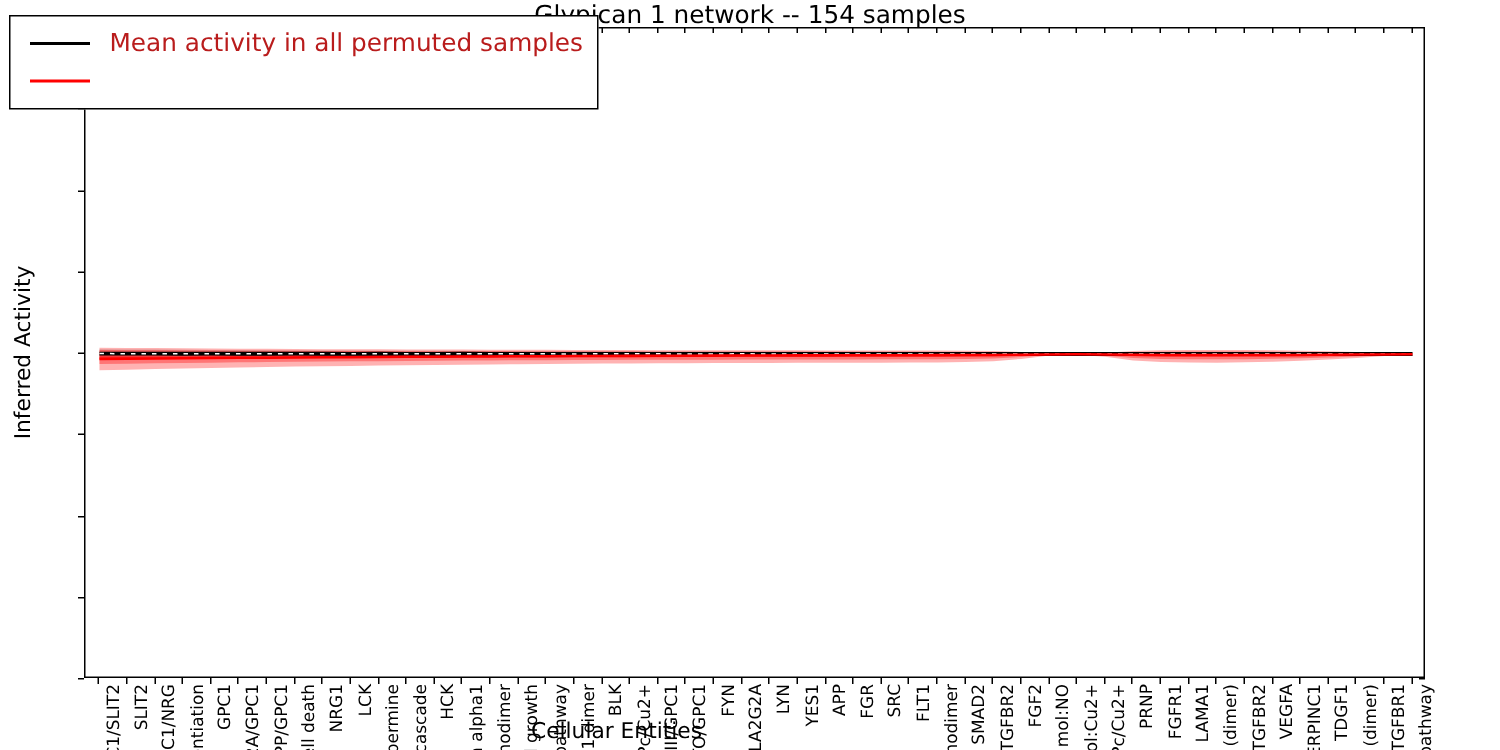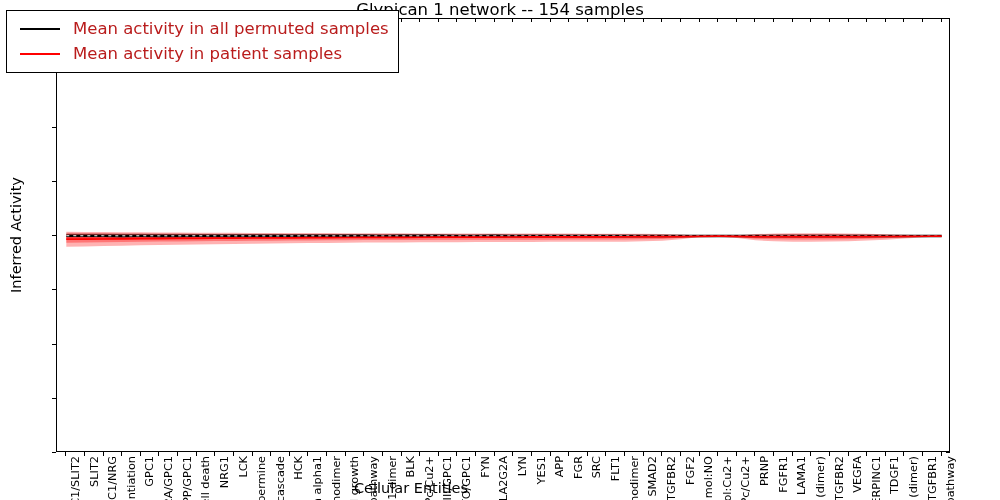--- a/index.html
+++ b/index.html
@@ -243,17 +243,16 @@
     </div>
   <div id="xlabel">Cellular Entities</div>
 
   <div id="legend">
       <div class="legrow">
         <span class="legline"></span>
         <span class="legtxt">Mean activity in all permuted samples</span>
       </div>
       <div class="legrow">
         <span class="legline red"></span>
-        <span class="legtxt">Mean activity in patient samples</span>
       </div>
     </div>
 
 </div>
 
 </body></html>

